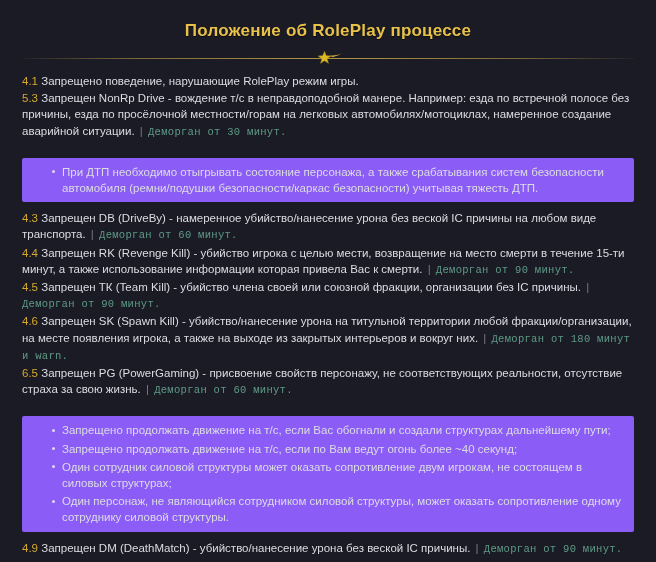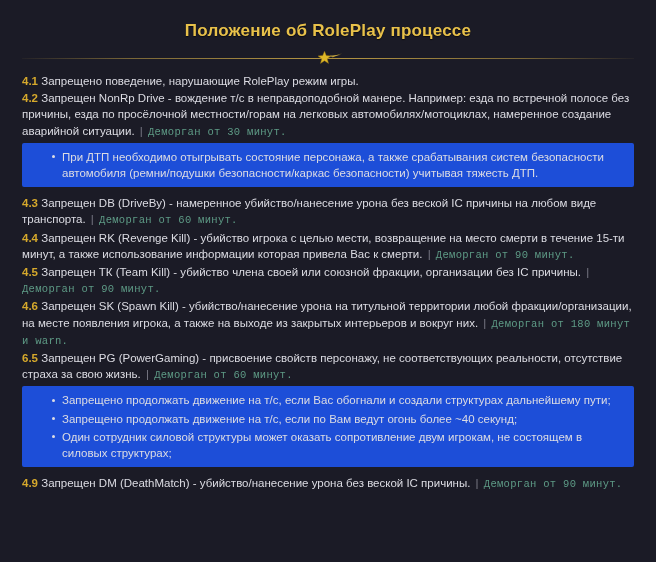--- a/index.html
+++ b/index.html
@@ -69,39 +69,39 @@
     font-size: 11.5px;
     line-height: 16.2px;
   }
   .rule-p {
     margin: 0 0 1px 0;
     text-align: left;
     color: #dcdce3;
   }
   .num {
     color: #d6a92c;
-    font-weight: bold;
+    font-weight: normal;
   }
   .sep {
     color: #7a7a86;
     padding: 0 2px;
   }
   .punish {
     font-family: "Liberation Mono", "DejaVu Sans Mono", monospace;
     color: #5e9b86;
     font-size: 10.5px;
     letter-spacing: 0.3px;
     text-align: right;
   }
 
   
   .quote {
-    background: #1d4ed8;
+    background: #8b5cf6;
     border-radius: 2px;
-    margin: 3px 0 8px 0;
+    margin: 18px 0 8px 0;
     padding: 6px 12px 6px 4px;
   }
   .quote ul {
     margin: 0;
     padding: 0 0 0 26px;
     list-style: none;
   }
   .quote li {
     position: relative;
     margin: 0 0 2px 0;
@@ -138,21 +138,21 @@
   </div>
 
   <div class="content">
 
     <p class="rule-p">
       <span class="num">4.1</span>
       <span>Запрещено поведение, нарушающие RolePlay режим игры.</span>
     </p>
 
     <p class="rule-p">
-      <span class="num">4.2</span>
+      <span class="num">5.3</span>
       <span>Запрещен NonRp Drive - вождение т/с в неправдоподобной манере. Например: езда по встречной полосе без причины, езда по просёлочной местности/горам на легковых автомобилях/мотоциклах, намеренное создание аварийной ситуации.</span>
       <span class="sep">|</span>
       <span class="punish">Деморган от 30 минут.</span>
     </p>
 
     <div class="quote">
       <ul>
         <li>
           <span class="dot"></span>
           <span>При ДТП необходимо отыгрывать состояние персонажа, а также срабатывания систем безопасности автомобиля (ремни/подушки безопасности/каркас безопасности) учитывая тяжесть ДТП.</span>
@@ -202,20 +202,24 @@
           <span>Запрещено продолжать движение на т/с, если Вас обогнали и создали структурах дальнейшему пути;</span>
         </li>
         <li>
           <span class="dot"></span>
           <span>Запрещено продолжать движение на т/с, если по Вам ведут огонь более ~40 секунд;</span>
         </li>
         <li>
           <span class="dot"></span>
           <span>Один сотрудник силовой структуры может оказать сопротивление двум игрокам, не состоящем в силовых структурах;</span>
         </li>
+        <li>
+          <span class="dot"></span>
+          <span>Один персонаж, не являющийся сотрудником силовой структуры, может оказать сопротивление одному сотруднику силовой структуры.</span>
+        </li>
       </ul>
     </div>
 
 
     <p class="rule-p">
       <span class="num">4.9</span>
       <span>Запрещен DM (DeathMatch) - убийство/нанесение урона без веской IC причины.</span>
       <span class="sep">|</span>
       <span class="punish">Деморган от 90 минут.</span>
     </p>

